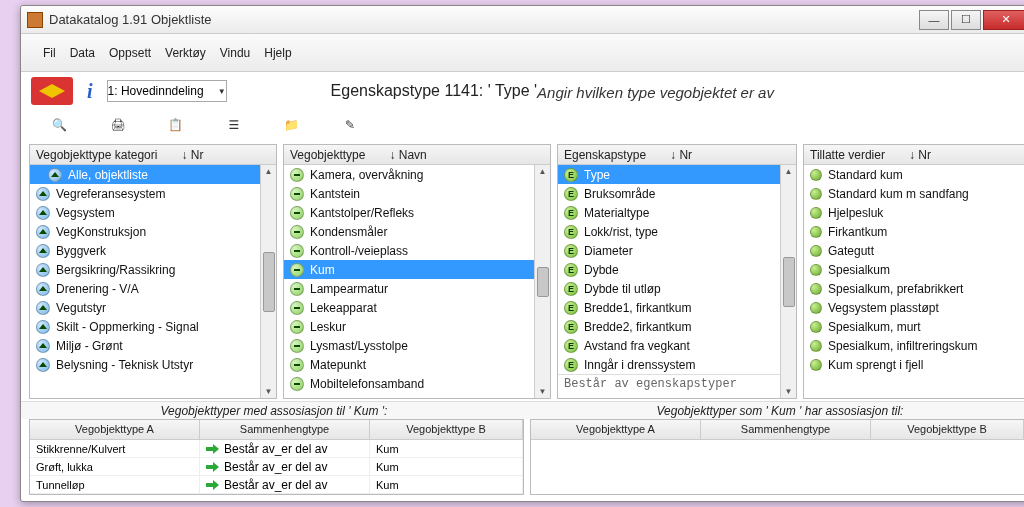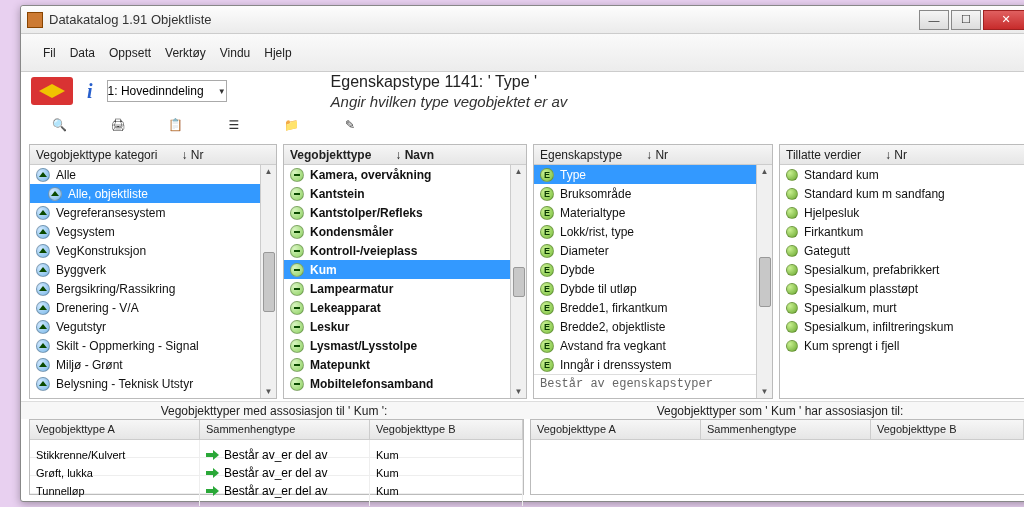--- a/index.html
+++ b/index.html
@@ -12,51 +12,51 @@
   .winbtn { width: 30px; height: 20px; border: 1px solid #888; background: linear-gradient(to bottom,#f5f5f5,#ddd); display:flex; align-items:center; justify-content:center; font-size:11px; color:#333;}
   .winbtn.close { background: linear-gradient(to bottom,#e06060,#c72b2b); color:#fff; width:46px; border-color:#a02020;}
   .menubar { height: 38px; background: linear-gradient(to bottom,#fafafa,#ececec); border-bottom:1px solid #ccc; display:flex; align-items:center; padding: 0 22px; gap: 14px; color:#222;}
   .menubar span { cursor: default; }
   .toolbar1 { height: 38px; display:flex; align-items:center; padding: 0 10px; gap: 14px;}
   .logo { width:42px; height:28px; background:#d93333; border-radius:3px; position:relative; display:flex; align-items:center; justify-content:center;}
   .logo::after{content:""; width:26px; height:14px; background:#f0c400; clip-path: polygon(50% 0,100% 50%,50% 100%,0 50%);}
   .info-i { font-family: Georgia, serif; font-weight:bold; font-style:italic; font-size:20px; color:#285fcc;}
   .combo { width: 120px; height:22px; border:1px solid #aaa; background:#fff; display:flex; align-items:center; padding:0 0; justify-content:space-between;}
   .combo .tri{ font-size:8px; color:#333;}
-  .title-area { margin-left: 90px; display:flex; flex-direction:column; }
+  .title-area { margin-left: 90px; display:flex; flex-direction:row; }
   .title-area .big { font-size:16px; color:#222;}
   .title-area .small { font-size:15px; font-style:italic; color:#333; margin-top:2px;}
   .toolbar2 { height:30px; display:flex; align-items:center; padding: 0 30px; gap: 40px; color:#333;}
   .tb-ico{ width:18px; height:18px; display:flex; align-items:center; justify-content:center; }
   .panels { flex:1; display:flex; gap:6px; padding: 4px 8px 2px 8px; overflow:hidden;}
   .panel { border:1px solid #bbb; background:#fff; display:flex; flex-direction:column; min-width:0;}
-  .panel.p1{width:248px;} .panel.p2{width:244px;font-weight:bold;} .panel.p3{width:240px;} .panel.p4{flex:1;}
+  .panel.p1{width:248px;} .panel.p2{width:268px;} .panel.p3{width:240px;} .panel.p4{flex:1;}
   .panel-header{ height:20px; background:linear-gradient(to bottom,#f6f6f6,#e6e6e6); border-bottom:1px solid #ccc; display:flex; align-items:center; padding:0 6px; gap:24px; font-size:11px; color:#222;}
   .panel-body{ flex:1; overflow:hidden; position:relative; display:flex;}
   .list{ flex:1; overflow:hidden;}
   .list-row{ height:19px; display:flex; align-items:center; padding:0 4px 0 6px; gap:6px; color:#111;}
   .list-row.selected{ background:#3399ff; color:#fff;}
   .ico-circle{ width:14px; height:14px; border-radius:50%; display:flex; align-items:center; justify-content:center; font-size:9px; font-weight:bold; border:1px solid rgba(0,0,0,0.25);}
   .ico-up{ background:radial-gradient(circle at 30% 30%, #cfe8ff, #7ab8e8);}
   .ico-up::after{content:""; width:0;height:0;border-left:4px solid transparent;border-right:4px solid transparent;border-bottom:5px solid #0a4a00;}
   .ico-minus{ background:radial-gradient(circle at 30% 30%, #d8f5c0, #8cd060);}
   .ico-minus::after{content:""; width:6px;height:2px;background:#0a4a00;}
   .ico-e{ background:radial-gradient(circle at 30% 30%, #c8f090, #7bc040); color:#083a00;}
   .ico-dot{ width:12px;height:12px;border-radius:50%; background:radial-gradient(circle at 30% 30%, #c8f090, #6aa830); border:1px solid rgba(0,0,0,0.2);}
   .vscroll{ width:16px; background:#f0f0f0; border-left:1px solid #ccc; display:flex; flex-direction:column; align-items:center; justify-content:space-between; padding:2px 0;}
   .vscroll .arr{font-size:8px;color:#555;}
   .vscroll .thumb{ width:12px; background:#c8c8c8; border:1px solid #999; border-radius:2px;}
   .assoc-row{ height:18px; display:flex; border-top:1px solid #ddd; font-size:11px;}
-  .assoc-row .title{ flex:1; text-align:center; padding-top:2px; background:#f7f7f7; color:#222;}
+  .assoc-row .title{ flex:1; text-align:center; padding-top:2px; background:#f7f7f7; color:#222;font-style:italic;}
   .tables{ display:flex; gap:6px; padding:0 8px 6px 8px;}
   .tbl{ flex:1; border:1px solid #bbb; background:#fff;}
-  .tbl-header{ display:flex; height:20px; background:linear-gradient(to bottom,#f6f6f6,#e6e6e6); border-bottom:1px solid #ccc;}
+  .tbl-header{ display:flex; height:20px; background:linear-gradient(to bottom,#f6f6f6,#e6e6e6); border-bottom:1px solid #ccc;text-align:center;}
   .th{ padding:3px 6px; border-right:1px solid #ccc; font-size:11px; color:#222;}
   .tr{ display:flex; height:18px; border-bottom:1px solid #eee;}
-  .td{ padding:15px 6px; border-right:1px solid #eee; font-size:11px; display:flex; align-items:center; gap:4px;}
+  .td{ padding:9px 6px; border-right:1px solid #eee; font-size:11px; display:flex; align-items:center; gap:4px;}
   .arrow-ico{ width:14px; height:10px; position:relative;}
   .arrow-ico::before{content:"";position:absolute;left:0;top:3px;width:8px;height:4px;background:#2aa838;}
   .arrow-ico::after{content:"";position:absolute;left:7px;top:0;width:0;height:0;border-top:5px solid transparent;border-bottom:5px solid transparent;border-left:6px solid #2aa838;}
   .colA1{width:170px;} .colA2{width:170px;} .colA3{flex:1;}
 </style>
 </head>
 <body>
 
 <div class="window">
   <div class="titlebar">
@@ -102,24 +102,20 @@
 
   <div class="panels">
 
     <div class="panel p1">
       <div class="panel-header">
         <span>Vegobjekttype kategori</span>
         <span>↓ Nr</span>
       </div>
       <div class="panel-body">
         <div class="list" id="list1">
-            <div class="list-row">
-              <div class="ico-circle ico-up"></div>
-              <span>Alle</span>
-            </div>
             <div class="list-row selected" style="padding-left: 18px;">
               <div class="ico-circle ico-up"></div>
               <span>Alle, objektliste</span>
             </div>
             <div class="list-row">
               <div class="ico-circle ico-up"></div>
               <span>Vegreferansesystem</span>
             </div>
             <div class="list-row">
               <div class="ico-circle ico-up"></div>
@@ -264,21 +260,21 @@
             <div class="list-row">
               <div class="ico-circle ico-e">E</div>
               <span>Dybde til utløp</span>
             </div>
             <div class="list-row">
               <div class="ico-circle ico-e">E</div>
               <span>Bredde1, firkantkum</span>
             </div>
             <div class="list-row">
               <div class="ico-circle ico-e">E</div>
-              <span>Bredde2, objektliste</span>
+              <span>Bredde2, firkantkum</span>
             </div>
             <div class="list-row">
               <div class="ico-circle ico-e">E</div>
               <span>Avstand fra vegkant</span>
             </div>
             <div class="list-row">
               <div class="ico-circle ico-e">E</div>
               <span>Inngår i drenssystem</span>
             </div>
             <div class="list-row" style="border-top: 1px solid rgb(221, 221, 221); color: rgb(102, 102, 102); font-family: Liberation Mono, monospace;">Består av egenskapstyper</div>
@@ -313,25 +309,29 @@
             <div class="list-row">
               <div class="ico-dot"></div>
               <span>Firkantkum</span>
             </div>
             <div class="list-row">
               <div class="ico-dot"></div>
               <span>Gategutt</span>
             </div>
             <div class="list-row">
               <div class="ico-dot"></div>
+              <span>Spesialkum</span>
+            </div>
+            <div class="list-row">
+              <div class="ico-dot"></div>
               <span>Spesialkum, prefabrikkert</span>
             </div>
             <div class="list-row">
               <div class="ico-dot"></div>
-              <span>Spesialkum plasstøpt</span>
+              <span>Vegsystem plasstøpt</span>
             </div>
             <div class="list-row">
               <div class="ico-dot"></div>
               <span>Spesialkum, murt</span>
             </div>
             <div class="list-row">
               <div class="ico-dot"></div>
               <span>Spesialkum, infiltreringskum</span>
             </div>
             <div class="list-row">

